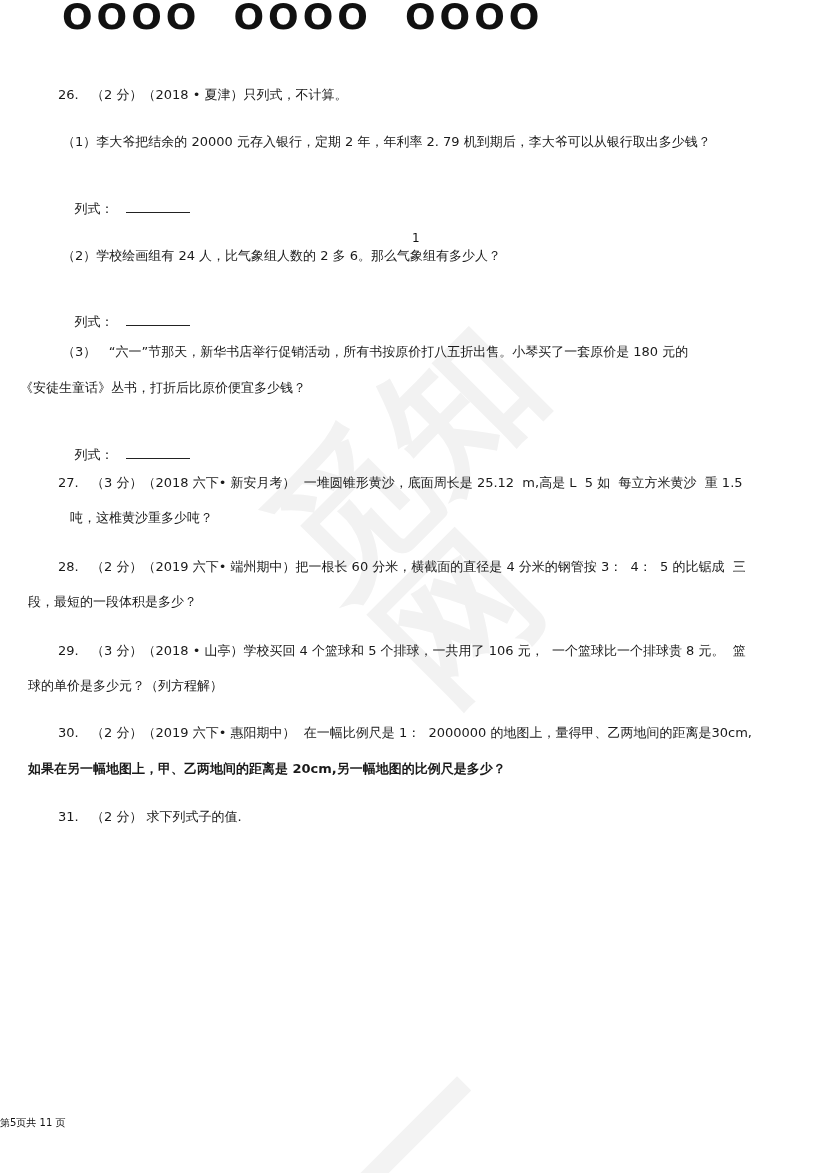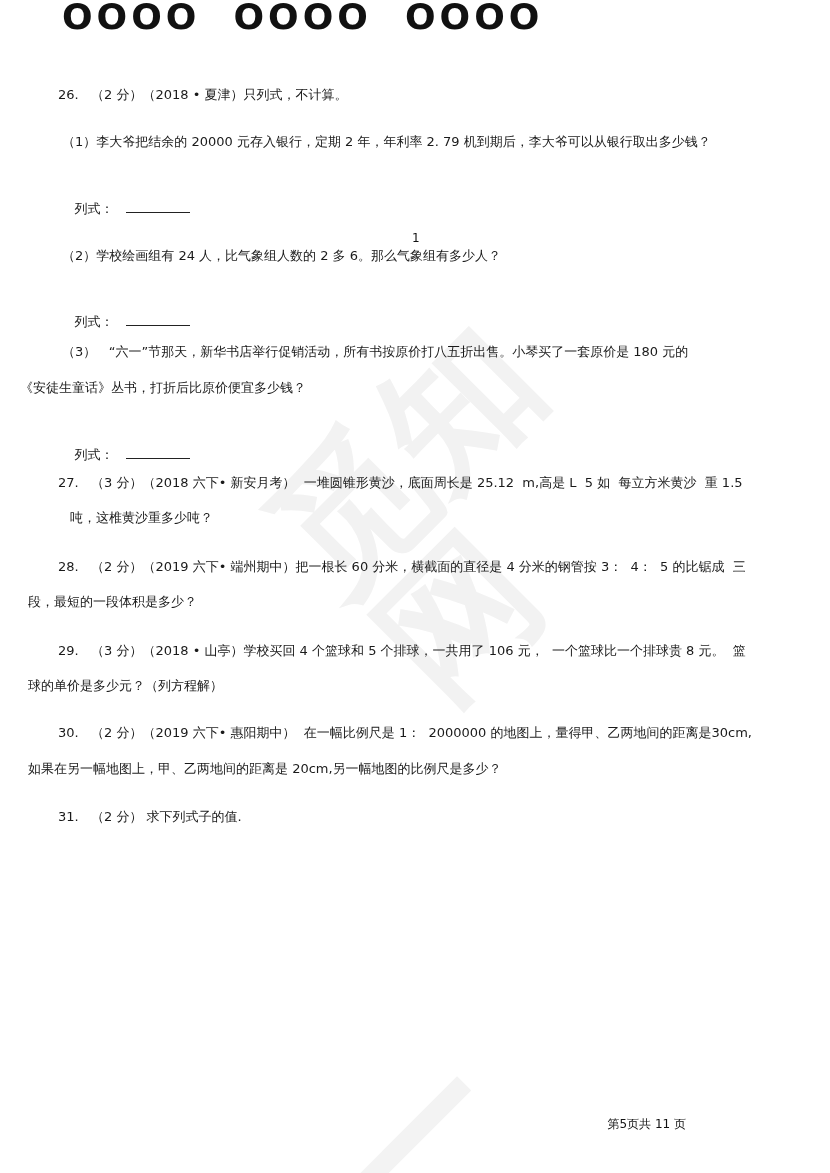--- a/index.html
+++ b/index.html
@@ -11,21 +11,21 @@
                     line-height:1; }
   .watermark2 { position:absolute; left:340px; top:1080px; width:220px; height:120px;
                 transform:rotate(-45deg); pointer-events:none; }
   .watermark2 div { width:140px; height:20px; background:#f3f3f3; margin:20px; }
   .header-title { position:absolute; left:62px; top:-4px; font-size:36px; font-weight:bold;
                   letter-spacing:4px; font-family:"DejaVu Sans", sans-serif; white-space:pre; }
   .line { position:absolute; font-size:13px; line-height:18px; white-space:pre; color:#1a1a1a; }
   .blank { display:inline-block; width:64px; border-bottom:1px solid #222; height:12px;
            vertical-align:baseline; margin-left:12px; }
   .frac-num { position:absolute; font-size:12px; }
-  .footer { position:absolute; left:0; width:686px; top:1116px; text-align:right; font-size:12px; }
+  .footer { position:absolute; left:0; width:686px; top:1116px; text-align:left; font-size:10px; }
 </style>
 </head>
 <body>
 
 <div class="watermark">
   <span style="left:0; top:100px;">觅知网</span>
 </div>
 <div class="watermark2">
     <div></div>
   </div>
@@ -60,20 +60,20 @@
   <div class="line" style="left:28px; top:593px;">段，最短的一段体积是多少？</div>
 </div>
 
 <div>
   <div class="line" style="left:58px; top:642px;">29.   （3 分）（2018 • 山亭）学校买回 4 个篮球和 5 个排球，一共用了 106 元，  一个篮球比一个排球贵 8 元。  篮</div>
   <div class="line" style="left:28px; top:677px;">球的单价是多少元？（列方程解）</div>
 </div>
 
 <div>
   <div class="line" style="left:58px; top:724px;">30.   （2 分）（2019 六下• 惠阳期中）  在一幅比例尺是 1：  2000000 的地图上，量得甲、乙两地间的距离是30cm,</div>
-  <div class="line" style="left:28px; top:760px;">如果在另一幅地图上，甲、乙两地间的距离是 20cm,另一幅地图的比例尺是多少？</div>
+  <div class="line" style="left:28px; top:760px;font-weight:bold;">如果在另一幅地图上，甲、乙两地间的距离是 20cm,另一幅地图的比例尺是多少？</div>
 </div>
 
 <div>
   <div class="line" style="left:58px; top:808px;text-align:center;">31.   （2 分） 求下列式子的值.</div>
 </div>
 
 <div class="footer">第5页共 11 页</div>
 
 </body></html>

